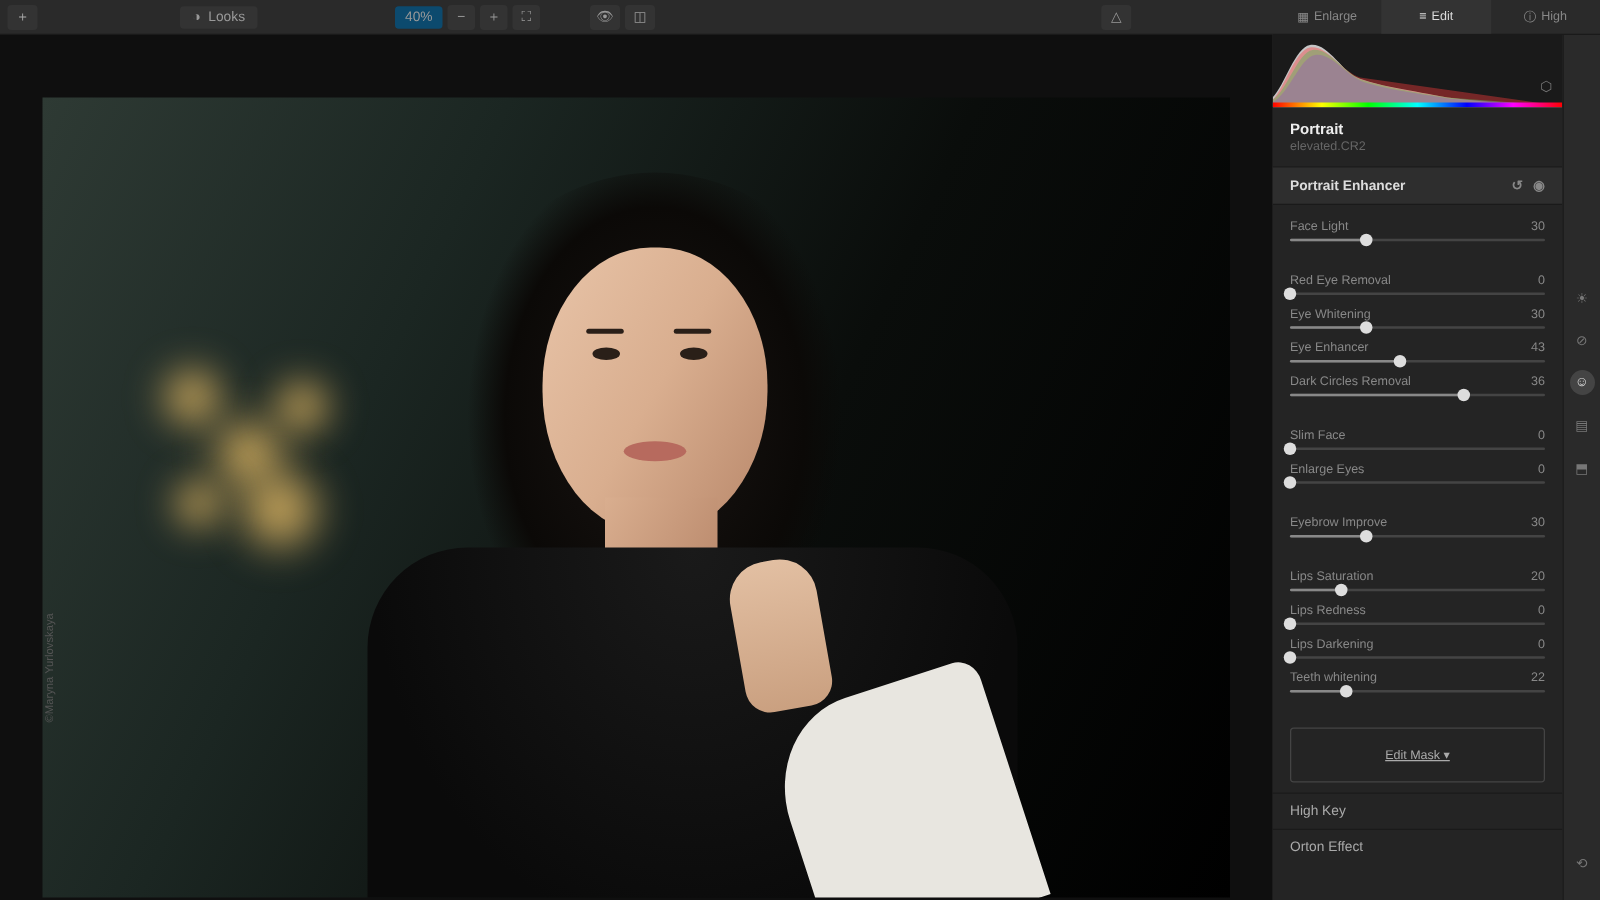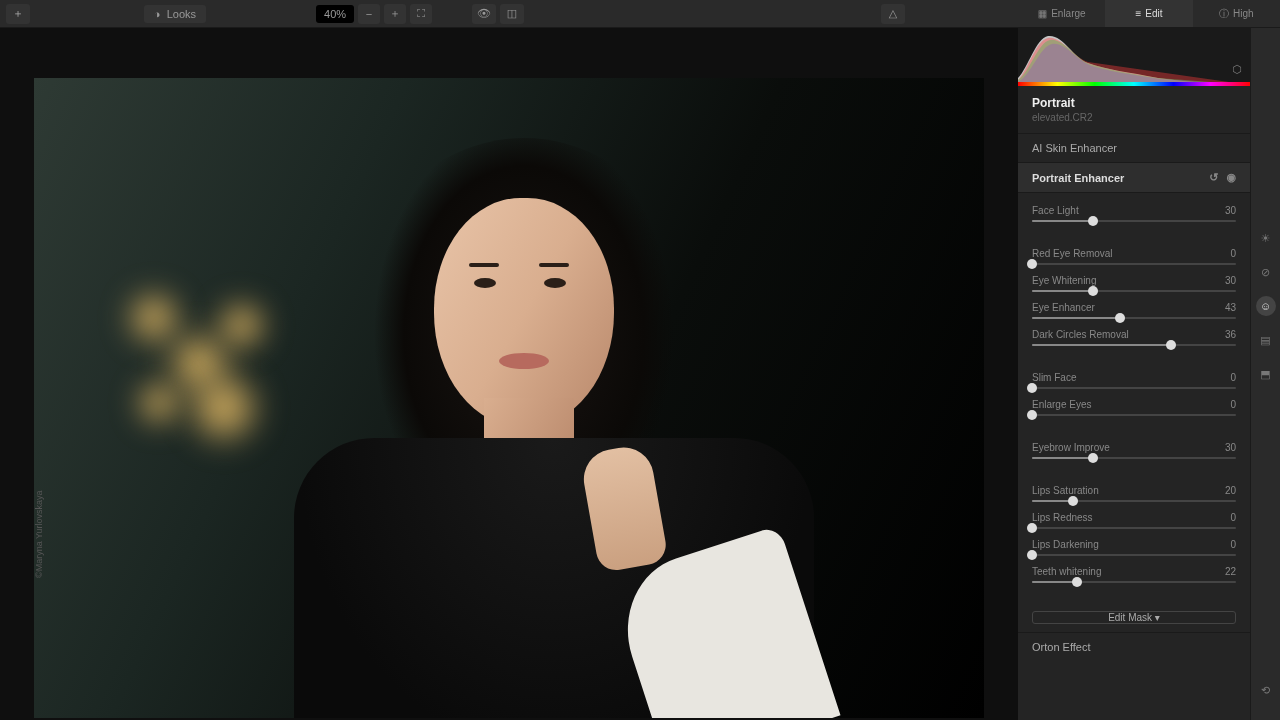--- a/index.html
+++ b/index.html
@@ -39,21 +39,21 @@
   .topbar .zoomgrp {
     margin-left: 110px;
     display: flex; align-items: center; gap: 4px;
   }
   .topbar .zoomgrp .zbtn {
     width: 22px; height: 20px;
     background: #333; border-radius: 3px;
     display: flex; align-items: center; justify-content: center;
   }
   .topbar .zoomgrp .zlabel {
-    background: #000000; padding: 3px 8px; border-radius: 3px;
+    background: #0c4a6e; padding: 3px 8px; border-radius: 3px;
   }
   .topbar .spacer { flex: 1; }
   .topbar .rightbtns { display: flex; gap: 4px; }
   .topbar .rightbtns .rb {
     width: 24px; height: 20px;
     background: #333; border-radius: 3px;
     display: flex; align-items: center; justify-content: center;
   }
   .mid-icons { display:flex; gap:4px; margin-left:40px;}
   .mid-icons .rb { width:24px;height:20px;background:#333;border-radius:3px;display:flex;align-items:center;justify-content:center;}
@@ -217,21 +217,21 @@
   }
   .slider-fill{position:absolute;left:0;top:0;height:100%;background:#888;border-radius:1px;}
   .slider-thumb{
     position:absolute;top:50%;width:10px;height:10px;border-radius:50%;
     background:#ddd;transform:translate(-50%,-50%);
   }
   .slider-gap{height:10px;}
   .editmask{
     margin:8px 14px;
     border:1px solid #444;border-radius:3px;
-    text-align:center;padding:0;font-size:10px;color:#aaa;
+    text-align:center;padding:15px;font-size:10px;color:#aaa;text-decoration:underline;
   }
   .belowtools .tool-line{border-top:1px solid #1a1a1a;}
 </style>
 </head>
 <body>
 
 <div class="topbar">
   <div class="tb-btn">＋</div>
   <div class="looks">
     <span>◑</span>
@@ -320,21 +320,20 @@
         </svg>
         <div class="side-icons">
           <div class="si">⬡</div>
           <div class="si">⫘</div>
         </div>
       </div>
 
       <div class="section-title">Portrait</div>
       <div class="filename">elevated.CR2</div>
 
-      <div class="tool-line">AI Skin Enhancer</div>
 
       <div class="tool-header">
         <span>Portrait Enhancer</span>
         <span class="hicons">
           <span>↺</span>
           <span>◉</span>
         </span>
       </div>
 
       <div class="sliders" id="sliders-container">
@@ -460,20 +459,21 @@
             <div class="slider-track">
               <div class="slider-fill" style="width: 22%;"></div>
               <div class="slider-thumb" style="left: 22%;"></div>
             </div>
           </div>
         </div>
 
       <div class="editmask">Edit Mask ▾</div>
 
       <div class="belowtools" id="below-tools">
+          <div class="tool-line">High Key</div>
           <div class="tool-line">Orton Effect</div>
         </div>
     </div>
 
     <div class="vtoolbar">
       <div class="vt">☀</div>
       <div class="vt">⊘</div>
       <div class="vt active">☺</div>
       <div class="vt">▤</div>
       <div class="vt">⬒</div>

